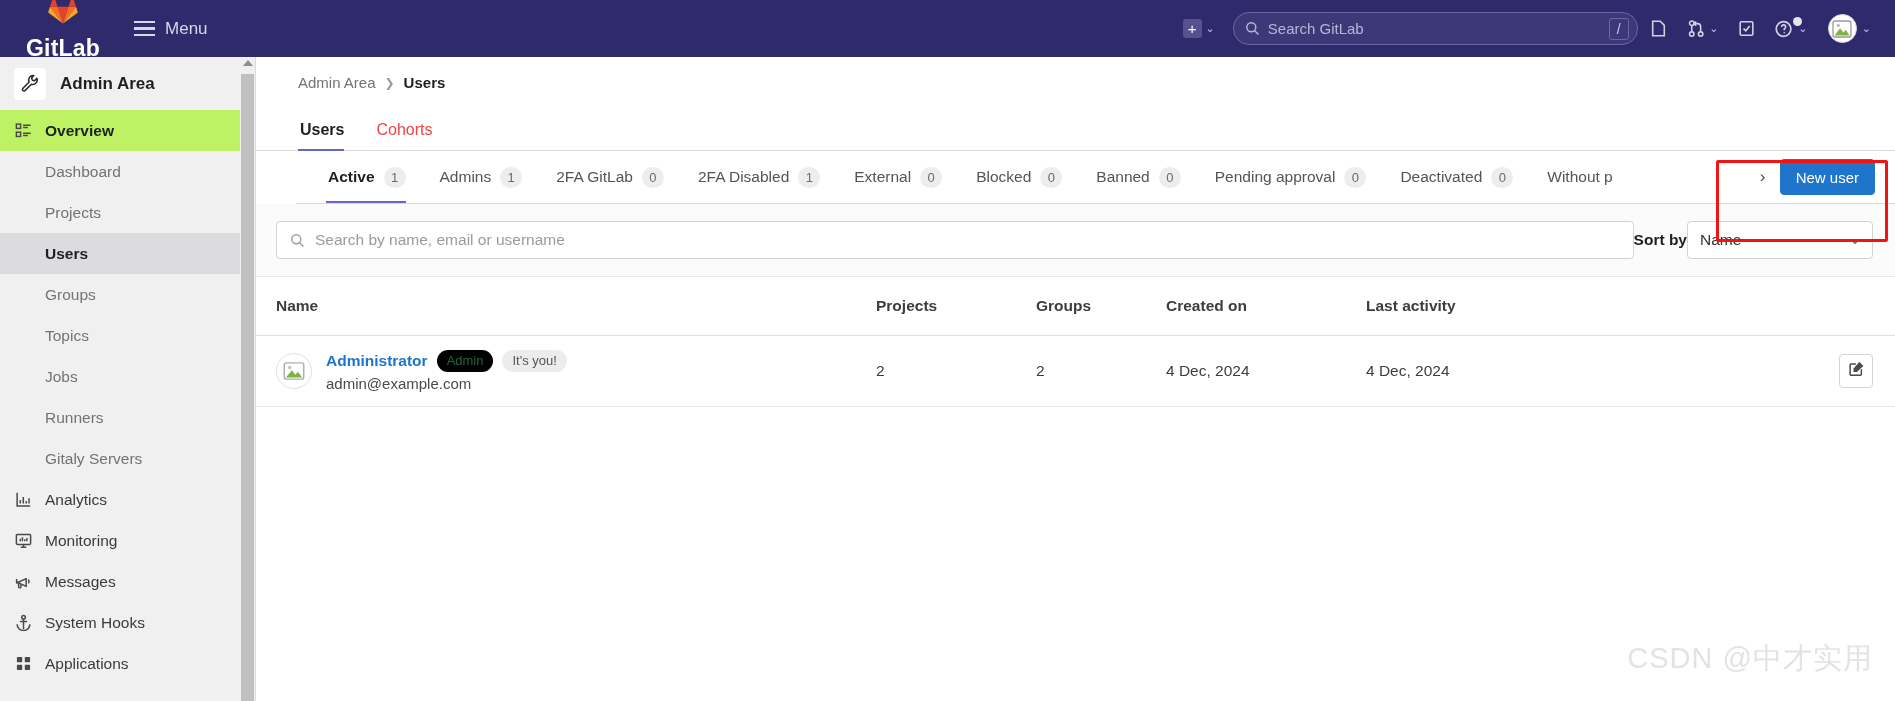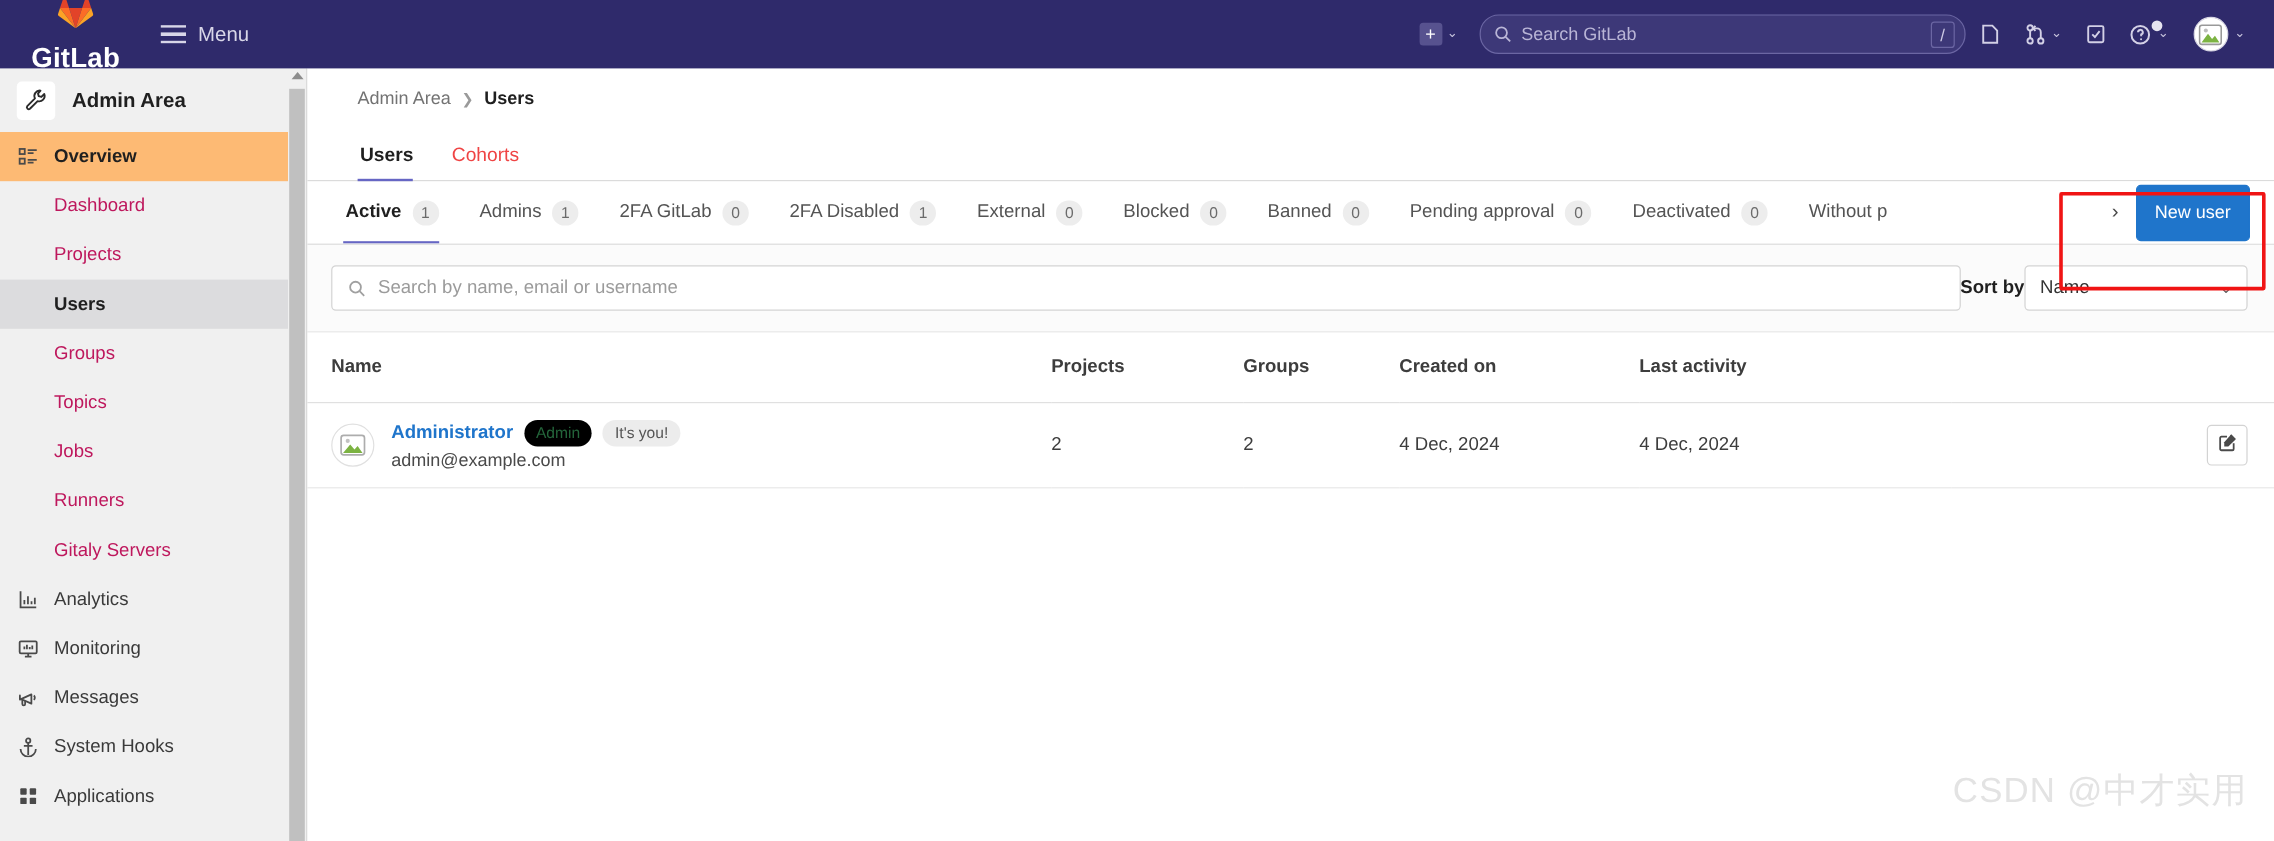--- a/index.html
+++ b/index.html
@@ -83,24 +83,24 @@
   }
   .ctx-title { font-size: 17px; font-weight: 600; color: #1f1f1f; }
 
   .nav-list { padding: 0; }
   .nav-item {
     display: flex; align-items: center; gap: 13px;
     height: 41px; padding: 0 14px; cursor: pointer;
     font-size: 15.5px; color: #3a3a3a; border-radius: 0;
   }
   .nav-item .ico { width: 18px; height: 18px; display: flex; align-items: center; justify-content: center; flex: none; color: #4a4a4a; }
-  .nav-item.active { background: #fdba74; font-weight: 600; color: #1f1f1f; }
+  .nav-item.active { background: #bef264; font-weight: 600; color: #1f1f1f; }
   .nav-sub {
     display: flex; align-items: center; height: 41px;
-    padding: 0 14px 0 45px; cursor: pointer; font-size: 15.5px; color: #be185d;
+    padding: 0 14px 0 45px; cursor: pointer; font-size: 15.5px; color: #737373;
   }
   .nav-sub.active { background: #dcdcde; font-weight: 600; color: #1f1f1f; }
 
   .sb-scroll {
     position: absolute; right: 0; top: 0; width: 15px; height: 644px;
     background: #f0f0f0;
   }
   .sb-scroll .up-arrow {
     position: absolute; top: 3px; left: 50%; transform: translateX(-50%);
     width: 0; height: 0; border-left: 5px solid transparent;
@@ -136,20 +136,21 @@
   .page-tab.active { color: #1f1f1f; font-weight: 700; }
   .page-tab.active::after {
     content: ""; position: absolute; left: 0; right: 16px; bottom: -1px;
     height: 2px; background: #6666c4;
   }
 
   .filter-bar {
     display: flex; align-items: center; padding-left: 30px;
     border-bottom: 1px solid #dbdbdb; height: 53px; position: relative;
     overflow: hidden;
+    margin-left: 40px;
   }
   .f-tab {
     display: flex; align-items: center; gap: 9px; white-space: nowrap;
     padding: 0 17px; height: 52px; cursor: pointer; font-size: 15.5px;
     color: #545454; position: relative;
   }
   .f-tab:first-child { padding-left: 2px; }
   .f-tab.active { color: #1f1f1f; font-weight: 700; }
   .f-tab.active::after {
     content: ""; position: absolute; left: 0; right: 17px; bottom: 0;
@@ -165,21 +166,21 @@
     position: absolute; right: 0; top: 0; height: 52px;
     display: flex; align-items: center; gap: 4px; padding-right: 20px;
     background: #fff;
   }
   .scroll-chev {
     width: 26px; height: 30px; display: flex; align-items: center;
     justify-content: center; color: #4a4a4a; font-size: 17px; cursor: pointer;
   }
   .btn-primary {
     background: #1f75cb; color: #fff; border: 1px solid #1f75cb; border-radius: 4px;
-    padding: 0 15px; height: 47px; font-size: 15px; cursor: pointer;
+    padding: 0 15px; height: 36px; font-size: 15px; cursor: pointer;
     display: flex; align-items: center; font-family: inherit;
   }
 
   .redbox {
     position: absolute; border: 3px solid #f01414; border-radius: 2px;
     pointer-events: none; z-index: 30;
   }
 
   
   .search-row {

